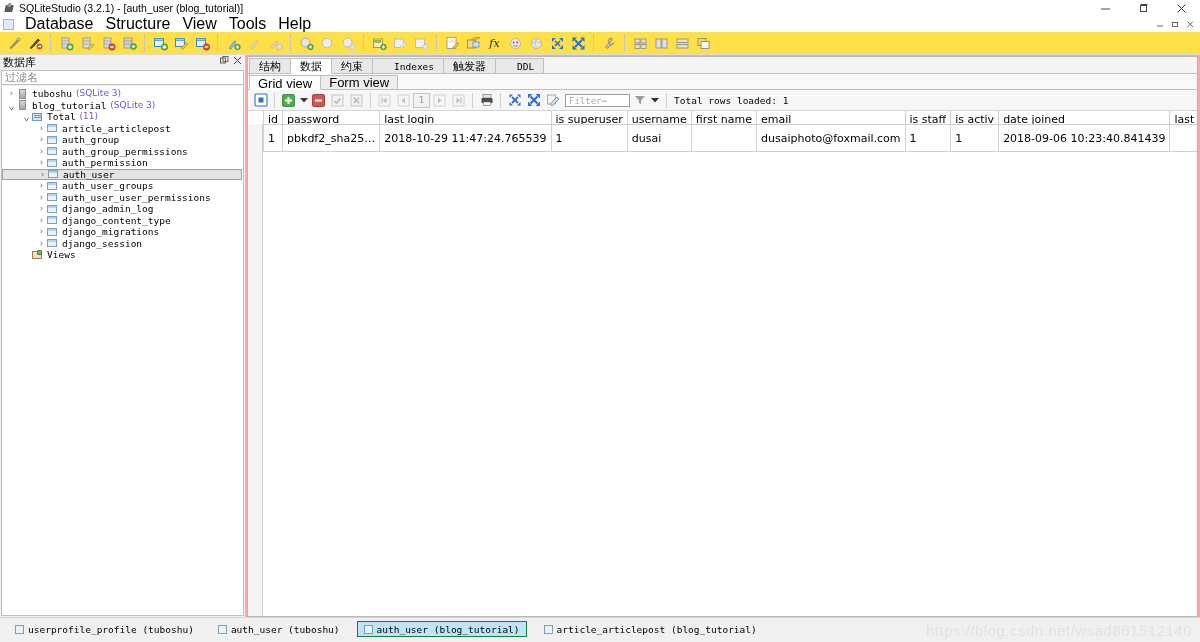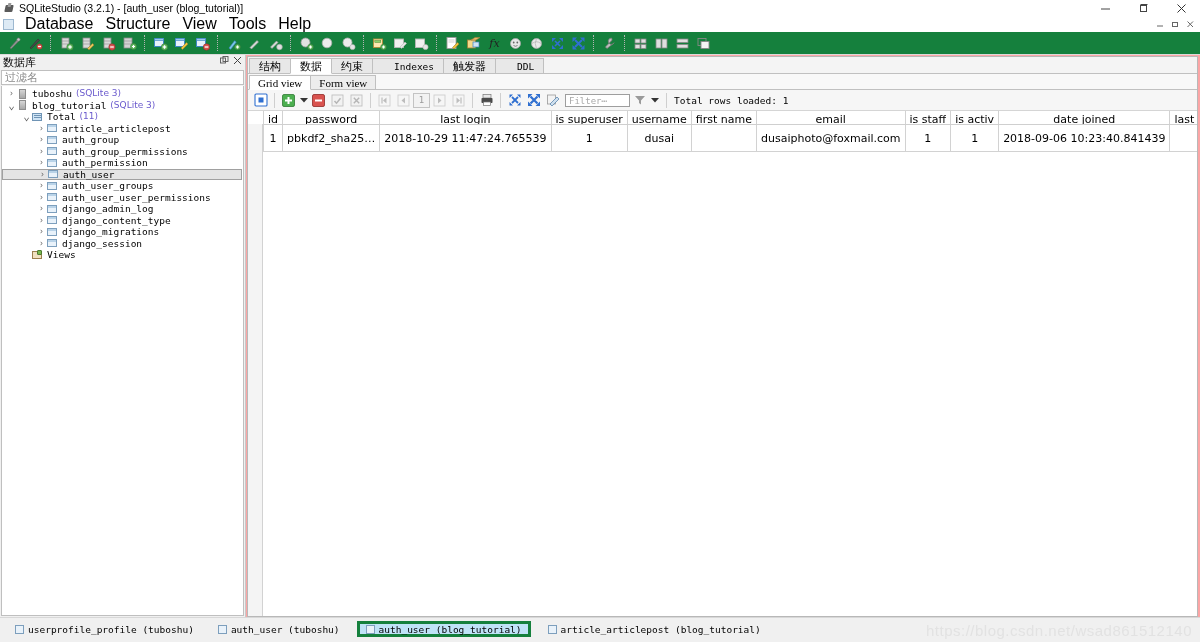--- a/index.html
+++ b/index.html
@@ -47,21 +47,21 @@
     font-size:16px;padding:1px 6px;color:#000;white-space:nowrap;
   }
   .mdi-controls{position:absolute;right:3px;top:2px;display:flex;gap:2px;}
   .mdi-controls .mc{
     width:13px;height:12px;display:flex;align-items:center;justify-content:center;
     color:#555;font-size:9px;line-height:1;
   }
 
   
   .toolbar{
-    height:22px;background:#15803d;border-bottom:1px solid #dadada;
+    height:22px;background:#fde047;border-bottom:1px solid #dadada;
     display:flex;align-items:center;padding-left:4px;
   }
   .tbtn{
     width:21px;height:20px;display:flex;align-items:center;justify-content:center;flex:none;
     position:relative;
   }
   .tsep{width:1px;height:16px;margin:0 4px;border-left:1px dotted #b4b4b4;flex:none;}
 
   
   .bodyrow{display:flex;height:562px;align-items:stretch;}
@@ -139,22 +139,22 @@
     font-family:"DejaVu Sans",sans-serif;
   }
   .tab1.latin{font-family:"DejaVu Sans Mono",monospace;font-size:9.5px;padding-left:21px;}
   .tab1.active{background:#ffffff;border-bottom:1px solid #ffffff;margin-bottom:-1px;height:16px;line-height:16px;}
   
   .tabs2{
     height:15px;display:flex;align-items:flex-end;background:#f8f8f8;
     border-bottom:1px solid #c0c0c0;padding-left:1px;flex:none;
   }
   .tab2{
-    height:14px;line-height:14px;padding:0 8px;font-size:11px;
-    font-family:Liberation Serif, serif;
+    height:14px;line-height:14px;padding:0 8px;font-size:13px;
+    font-family:Liberation Sans, sans-serif;
     border:1px solid #c0c0c0;border-bottom:none;background:#ededed;
     margin-right:-1px;color:#000;white-space:nowrap;box-sizing:border-box;margin-top:48px;
   }
   .tab2.active{background:#ffffff;border-bottom:1px solid #ffffff;margin-bottom:-1px;height:15px;line-height:15px;}
 
   
   .gridbar{
     height:20px;background:#f6f6f6;border-bottom:1px solid #d5d5d5;
     display:flex;align-items:center;padding-left:3px;flex:none;gap:0px;
   }
@@ -174,21 +174,21 @@
     margin-left:6px;padding-left:7px;border-left:1px solid #cfcfcf;white-space:nowrap;
     height:15px;line-height:15px;
   }
 
   
   .gridwrap{flex:1;background:#ffffff;min-height:0;overflow:hidden;position:relative;}
   table.dg{border-collapse:collapse;table-layout:fixed;background:#fff;}
   table.dg th, table.dg td{
     border-right:1px solid #d2d2d2;border-bottom:1px solid #d2d2d2;
     font-size:11px;font-family:"DejaVu Sans",sans-serif;
-    padding:0 4px;text-align:center;vertical-align:middle;
+    padding:0 4px;text-align:left;vertical-align:middle;
     overflow:hidden;white-space:nowrap;box-sizing:border-box;
   }
   table.dg th{
     height:13px;background:#ffffff;font-weight:normal;color:#000;
     border-bottom:1px solid #cfcfcf;position:relative;
   }
   table.dg th .thtext{display:block;position:relative;top:2px;overflow:hidden;}
   table.dg td{height:27px;color:#000;}
   .rowhdr{
     width:14px;background:#ffffff;border-right:1px solid #d2d2d2;text-align:right;
@@ -204,21 +204,21 @@
   
   .taskbar{
     height:22px;background:#f0f0f0;border-top:1px solid #d8d8d8;display:flex;align-items:center;
     padding-left:8px;gap:10px;position:relative;
   }
   .task{
     height:16px;display:flex;align-items:center;padding:0 6px;
     font-family:"DejaVu Sans Mono",monospace;font-size:9.5px;color:#000;white-space:nowrap;
     border:1px solid transparent;box-sizing:border-box;
   }
-  .task.active{background:#bfe3f7;border:3px solid #15803d;}
+  .task.active{background:#bfe3f7;border:1px solid #15803d;}
   .task .tkico{
     width:9px;height:9px;margin-right:4px;flex:none;
     border:1px solid #7d9fbd;background:#e9f2fa;box-sizing:border-box;
   }
   .watermark{
     position:absolute;right:8px;bottom:1px;color:#e2e2e2;font-size:15px;
     font-family:"Liberation Sans",sans-serif;letter-spacing:0.5px;white-space:nowrap;
   }
 </style>
 </head>

